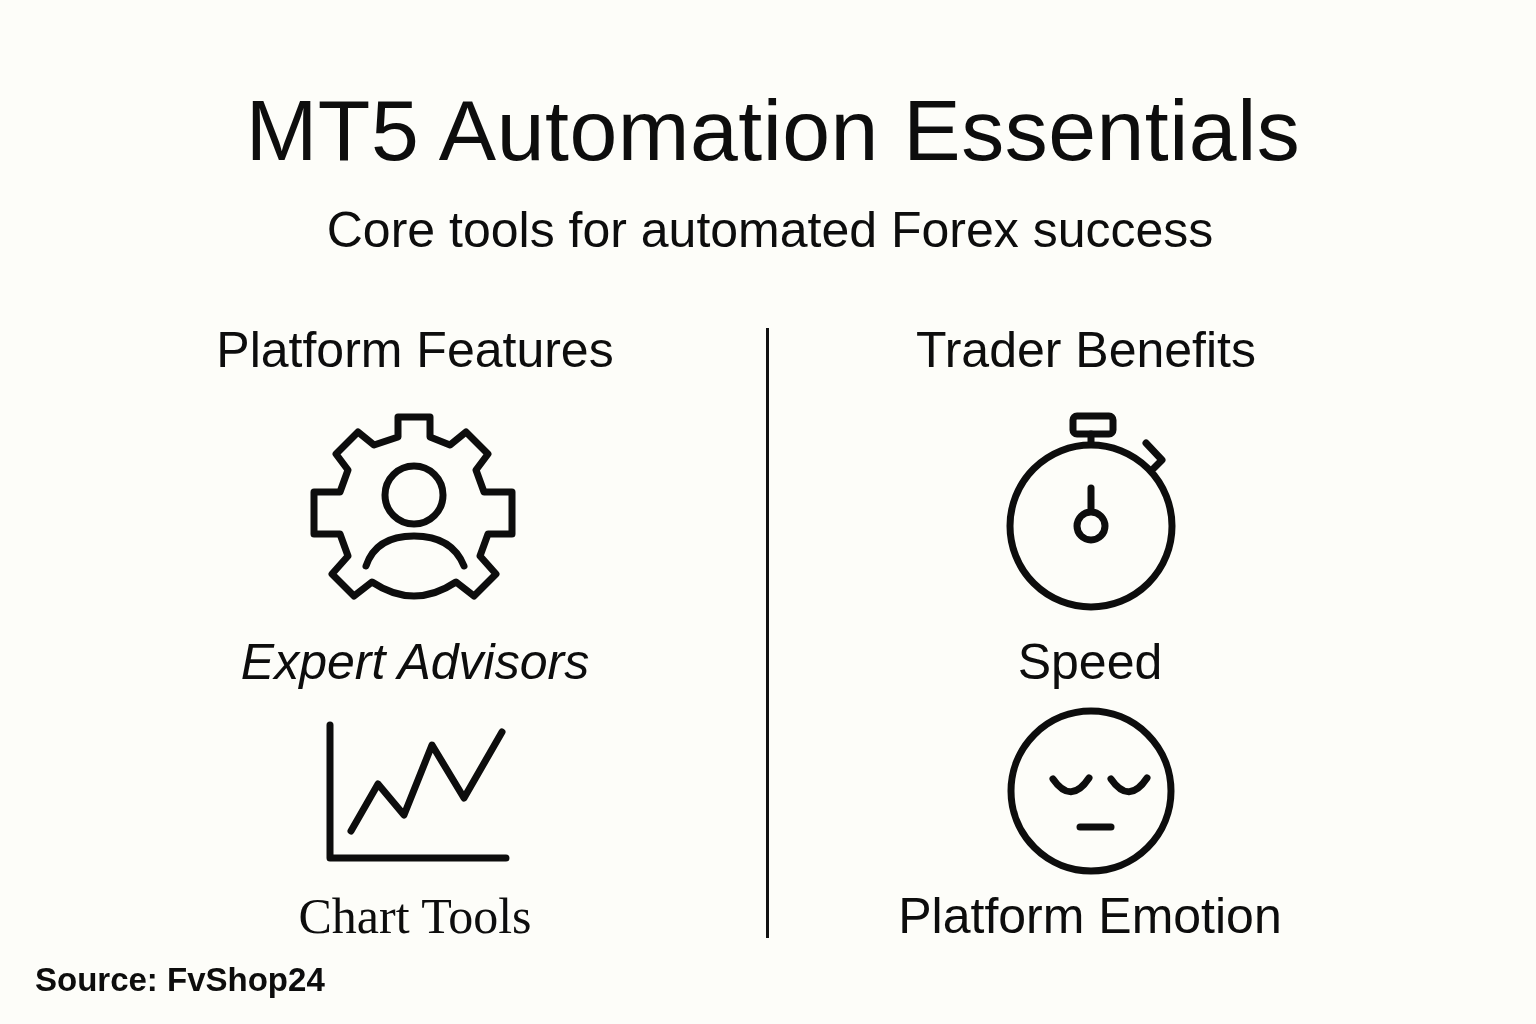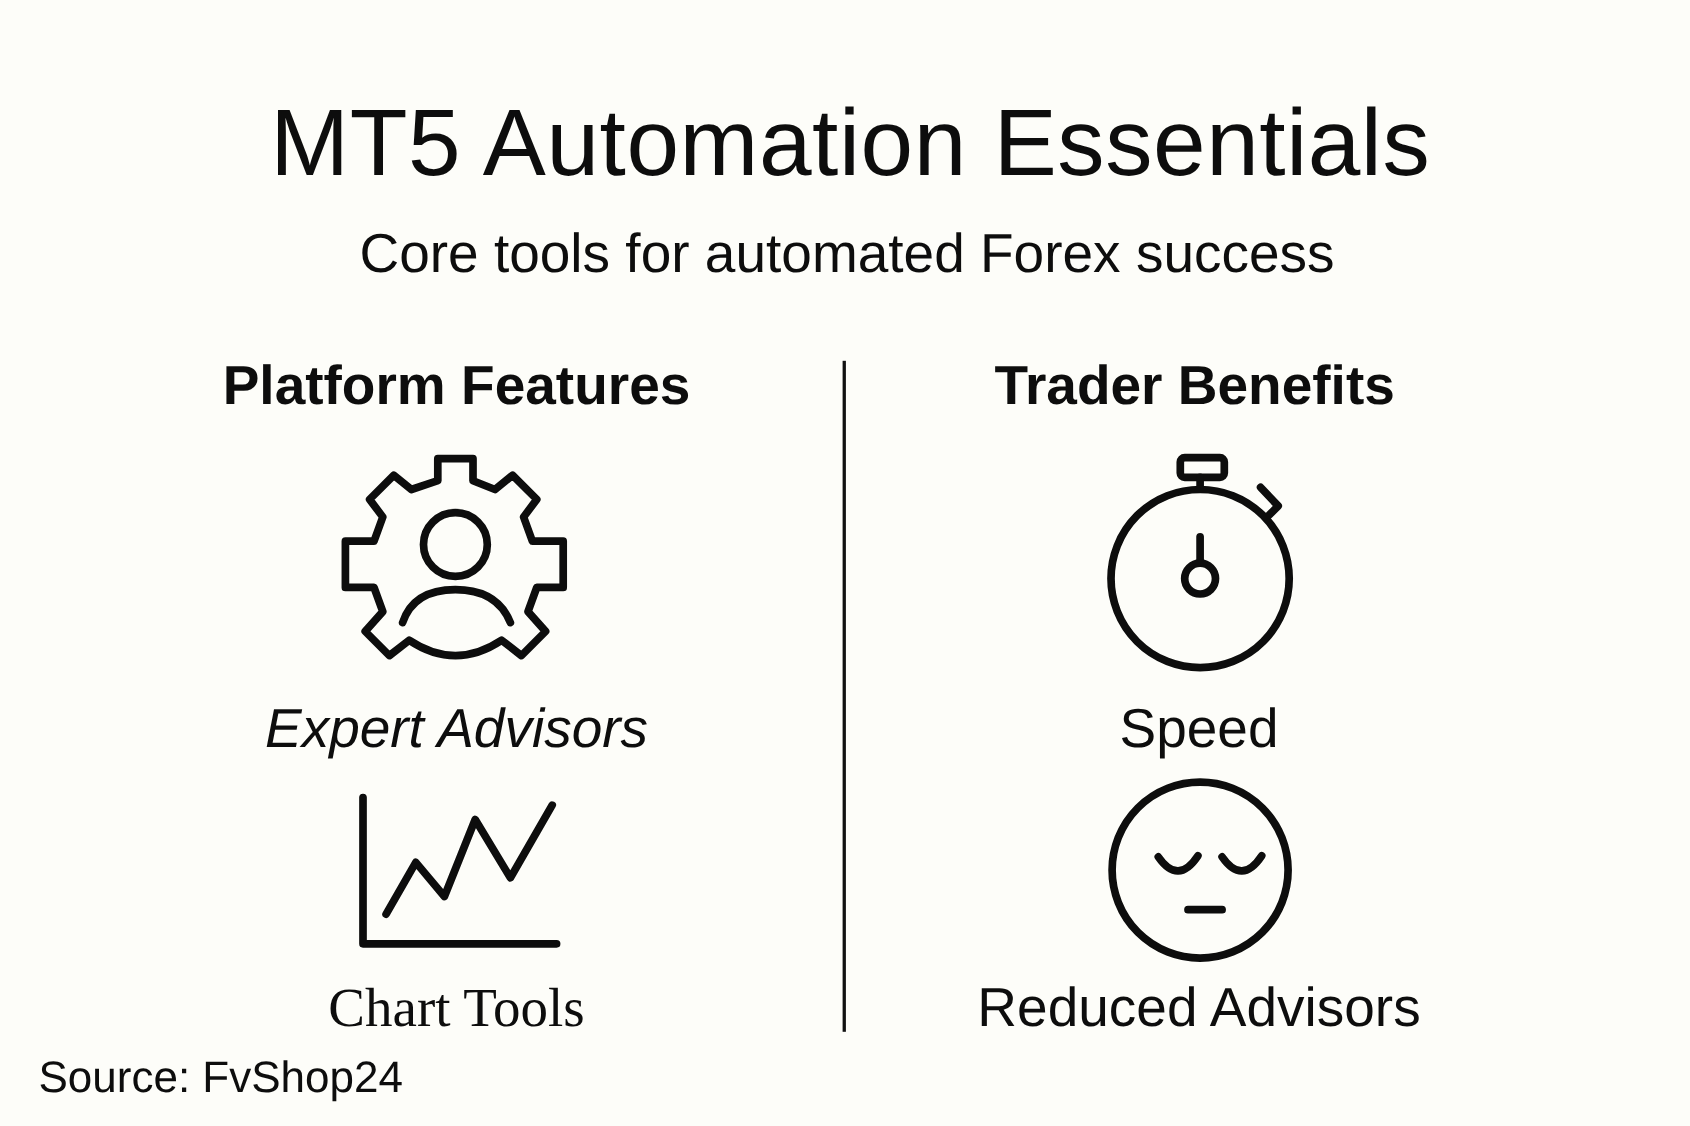--- a/index.html
+++ b/index.html
@@ -16,33 +16,33 @@
     .title {
       left: 0; width: 1546px; top: 80px;
       font-size: 86px; font-weight: 400; letter-spacing: 0.5px;
       line-height: 100px;
     }
     .subtitle {
       left: 0; width: 1540px; top: 200px;
       font-size: 50px; font-weight: 400; line-height: 60px;
     }
     .col-heading {
-      font-size: 50px; font-weight: 700; line-height: 60px;
+      font-size: 50px; font-weight: 400; line-height: 60px;
     }
     .item-label {
       font-size: 50px; font-weight: 400; line-height: 60px;
     }
     .divider {
       left: 766px; top: 328px; width: 3px; height: 610px;
       background: #111;
     }
     .icon svg { display: block; }
     .source {
       left: 35px; top: 960px;
-      font-size: 40px; font-weight: 400; line-height: 40px;
+      font-size: 33px; font-weight: 700; line-height: 40px;
     }
   </style>
 </head>
 <body>
 
 <div class="page">
 
   <h1 class="abs title center-text">MT5 Automation Essentials</h1>
   <div class="abs subtitle center-text">Core tools for automated Forex success</div>
 
@@ -107,17 +107,17 @@
       <g fill="none" stroke="#0d0d0d" stroke-width="7" stroke-linejoin="round" stroke-linecap="round">
         <circle cx="88" cy="86" r="80"></circle>
 
         <path d="M 50 74 Q 68 100 86 73"></path>
         <path d="M 108 74 Q 126 100 144 73"></path>
 
         <line x1="77" y1="122" x2="108" y2="122"></line>
       </g>
     </svg>
   </div>
-  <div class="abs item-label center-text" style="left:790px; width:600px; top:886px;">Reduced Advisors</div>
+  <div class="abs item-label center-text" style="left:790px; width:600px; top:886px;">Platform Emotion</div>
 
   <div class="abs source">Source: FvShop24</div>
 
 </div>
 
 </body></html>

